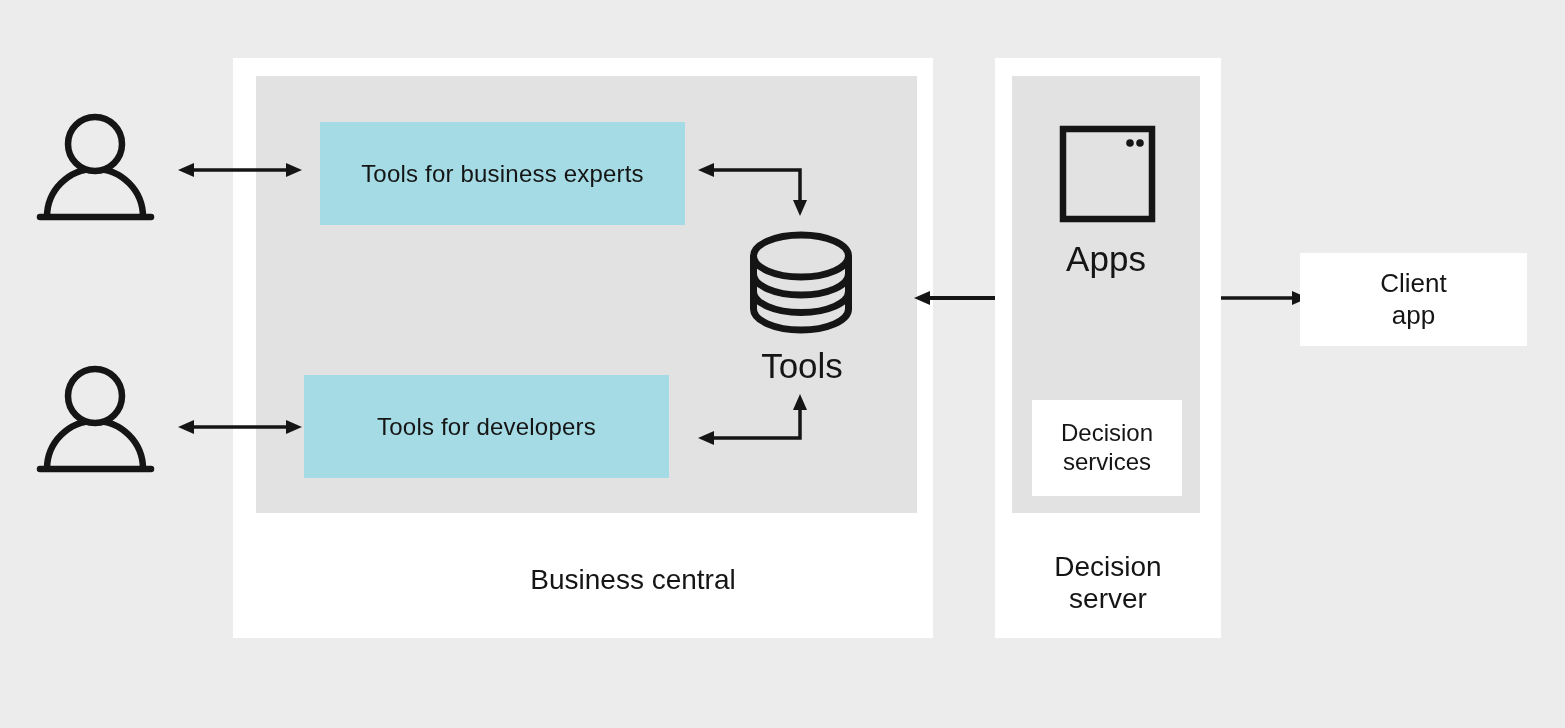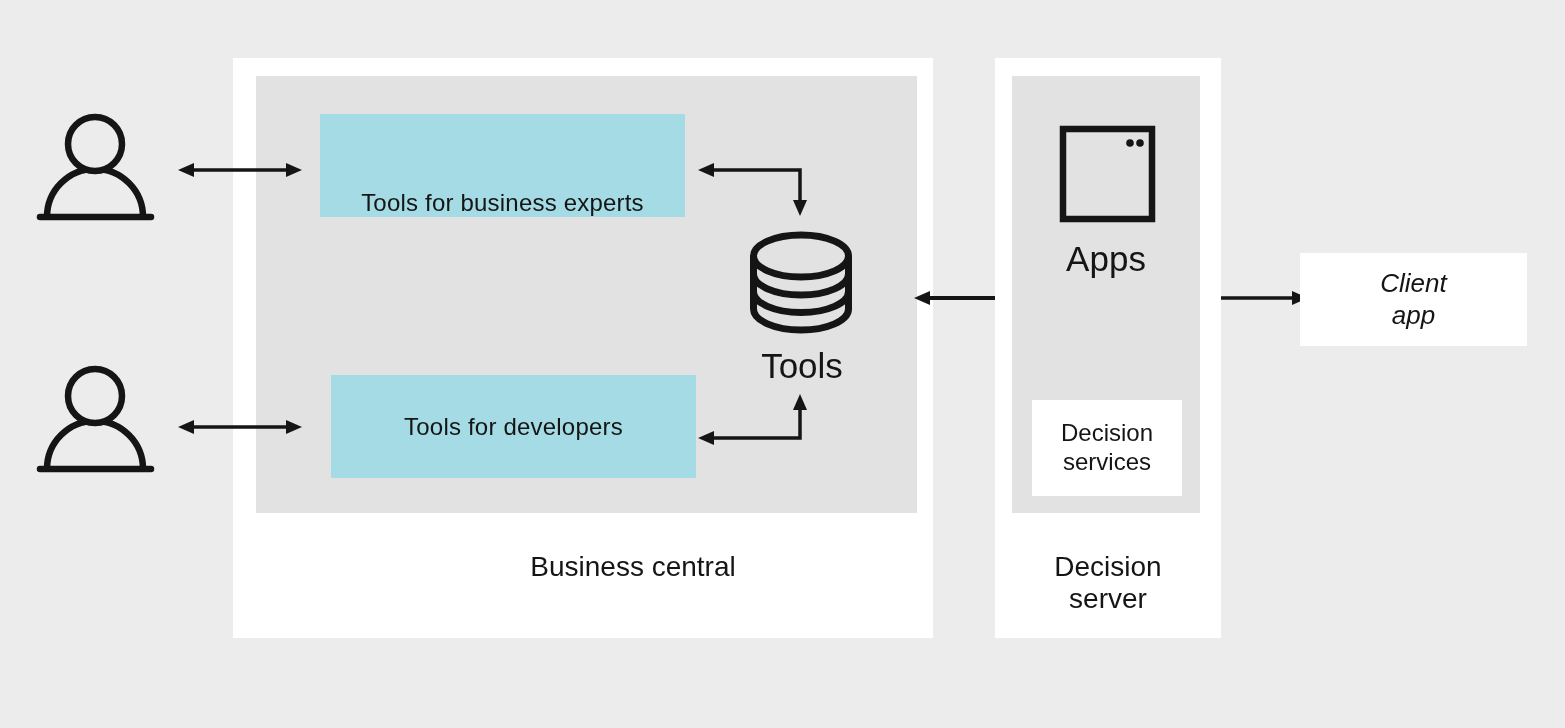--- a/index.html
+++ b/index.html
@@ -39,40 +39,40 @@
   svg{display:block;}
 </style>
 </head>
 <body>
 
 <div class="canvas">
 
   <div class="abs panel-white" style="left:233px;top:58px;width:700px;height:580px;"></div>
   <div class="abs panel-gray" style="left:256px;top:76px;width:661px;height:437px;"></div>
 
-  <div class="abs box-blue" style="left:320px;top:114px;width:365px;height:103px;align-items:flex-end;">
+  <div class="abs box-blue" style="left:320px;top:122px;width:365px;height:103px;">
     <span>Tools for business experts</span>
   </div>
 
-  <div class="abs box-blue" style="left:331px;top:375px;width:365px;height:103px;">
+  <div class="abs box-blue" style="left:304px;top:375px;width:365px;height:103px;">
     <span>Tools for developers</span>
   </div>
 
   <svg class="abs" style="left:750px;top:231px;" width="102" height="106" viewBox="0 0 102 106">
     <g fill="none" stroke="#151515" stroke-width="7">
       <ellipse cx="51" cy="25" rx="47.5" ry="21"></ellipse>
       <path d="M 3.5 25 V 78 M 98.5 25 V 78"></path>
       <path d="M 3.5 43 A 47.5 21 0 0 0 98.5 43"></path>
       <path d="M 3.5 60.5 A 47.5 21 0 0 0 98.5 60.5"></path>
       <path d="M 3.5 78 A 47.5 21 0 0 0 98.5 78"></path>
     </g>
   </svg>
   <div class="abs label label-md" style="left:737px;top:346px;width:130px;">Tools</div>
 
-  <div class="abs label label-lg" style="left:233px;top:551px;width:800px;">Business central</div>
+  <div class="abs label label-lg" style="left:233px;top:564px;width:800px;">Business central</div>
 
   <svg class="abs" style="left:33px;top:110px;" width="125" height="115" viewBox="0 0 125 115">
     <path d="M 14 107 A 48 48 0 0 1 110 107" fill="none" stroke="#151515" stroke-width="6.5"></path>
     <path d="M 7 107 L 118 107" fill="none" stroke="#151515" stroke-width="6.5" stroke-linecap="round"></path>
     <circle cx="62" cy="34" r="27" fill="#ececec" stroke="#151515" stroke-width="6.5"></circle>
   </svg>
 
   <svg class="abs" style="left:33px;top:362px;" width="125" height="115" viewBox="0 0 125 115">
     <path d="M 14 107 A 48 48 0 0 1 110 107" fill="none" stroke="#151515" stroke-width="6.5"></path>
     <path d="M 7 107 L 118 107" fill="none" stroke="#151515" stroke-width="6.5" stroke-linecap="round"></path>
@@ -126,18 +126,18 @@
   <div class="abs label label-md" style="left:1012px;top:239px;width:188px;">Apps</div>
 
   <div class="abs box-white-small" style="left:1032px;top:400px;width:150px;height:96px;">
     <span>Decision
 services</span>
   </div>
 
   <div class="abs label label-lg" style="left:995px;top:551px;width:226px;">Decision
 server</div>
 
-  <div class="abs box-white-small" style="left:1300px;top:253px;width:227px;height:93px;font-size:26px;font-style:italic;">
+  <div class="abs box-white-small" style="left:1300px;top:253px;width:227px;height:93px;font-size:26px;">
     <span>Client
 app</span>
   </div>
 
 </div>
 
 </body></html>

